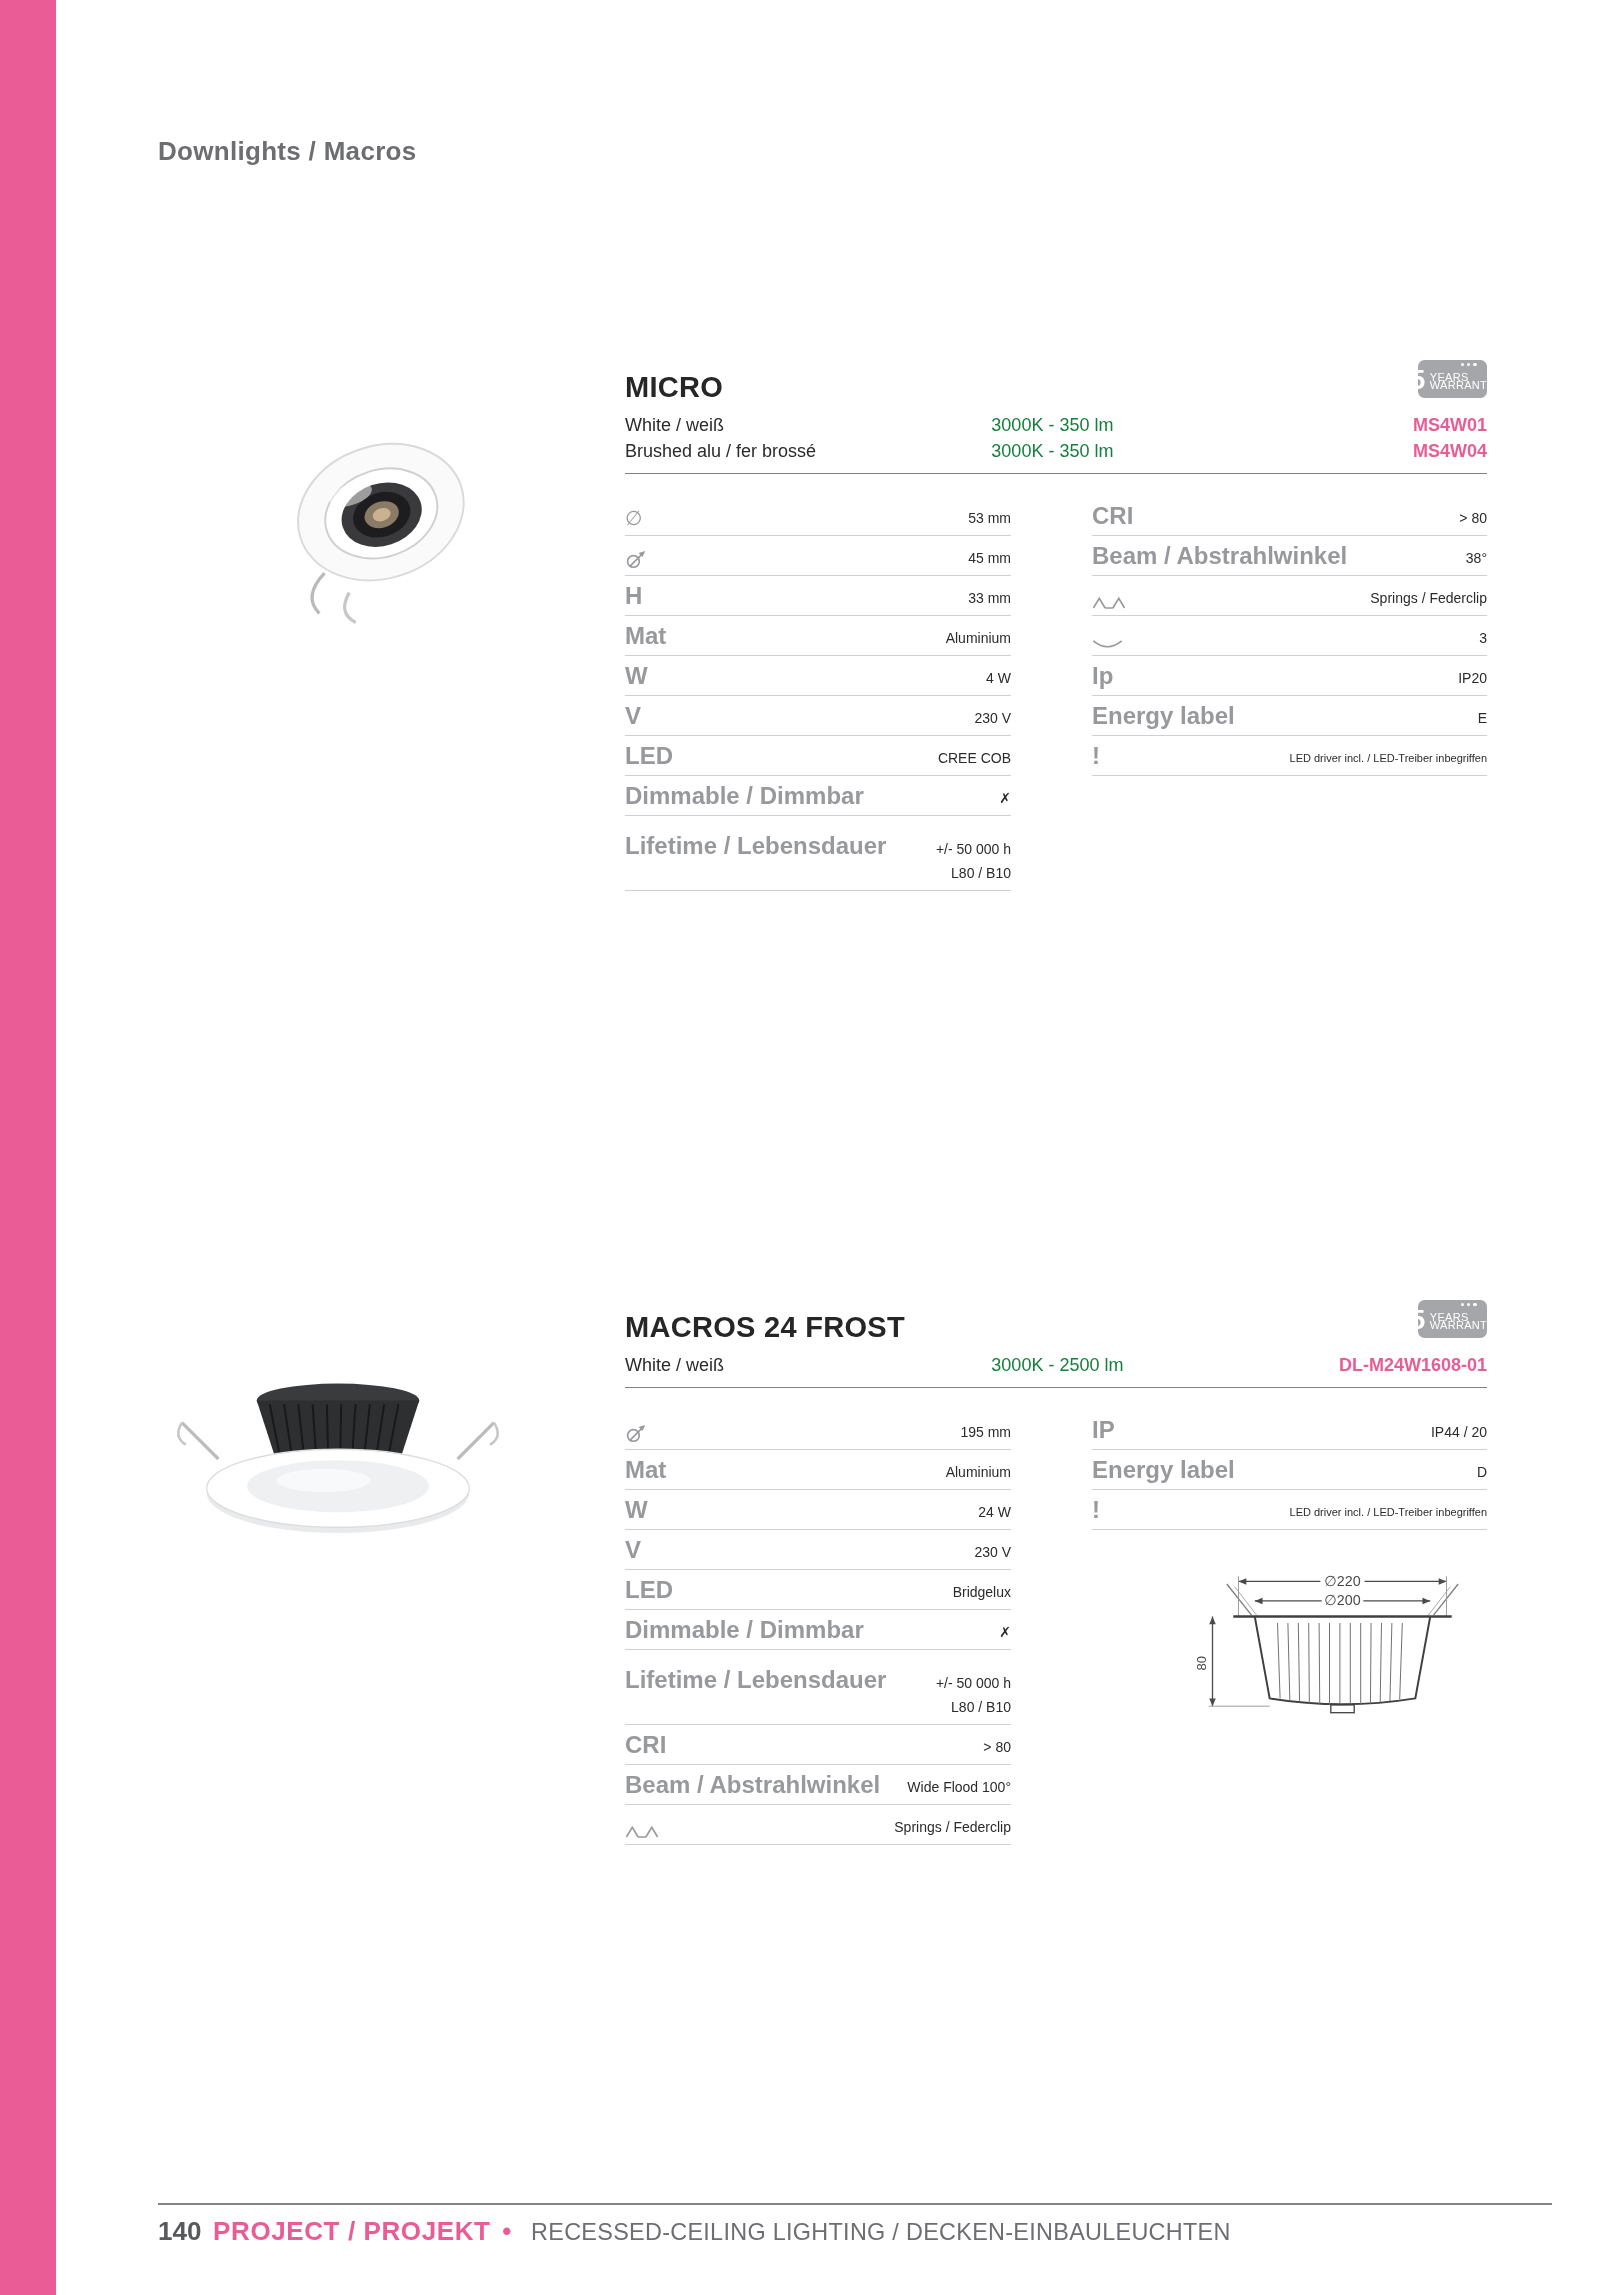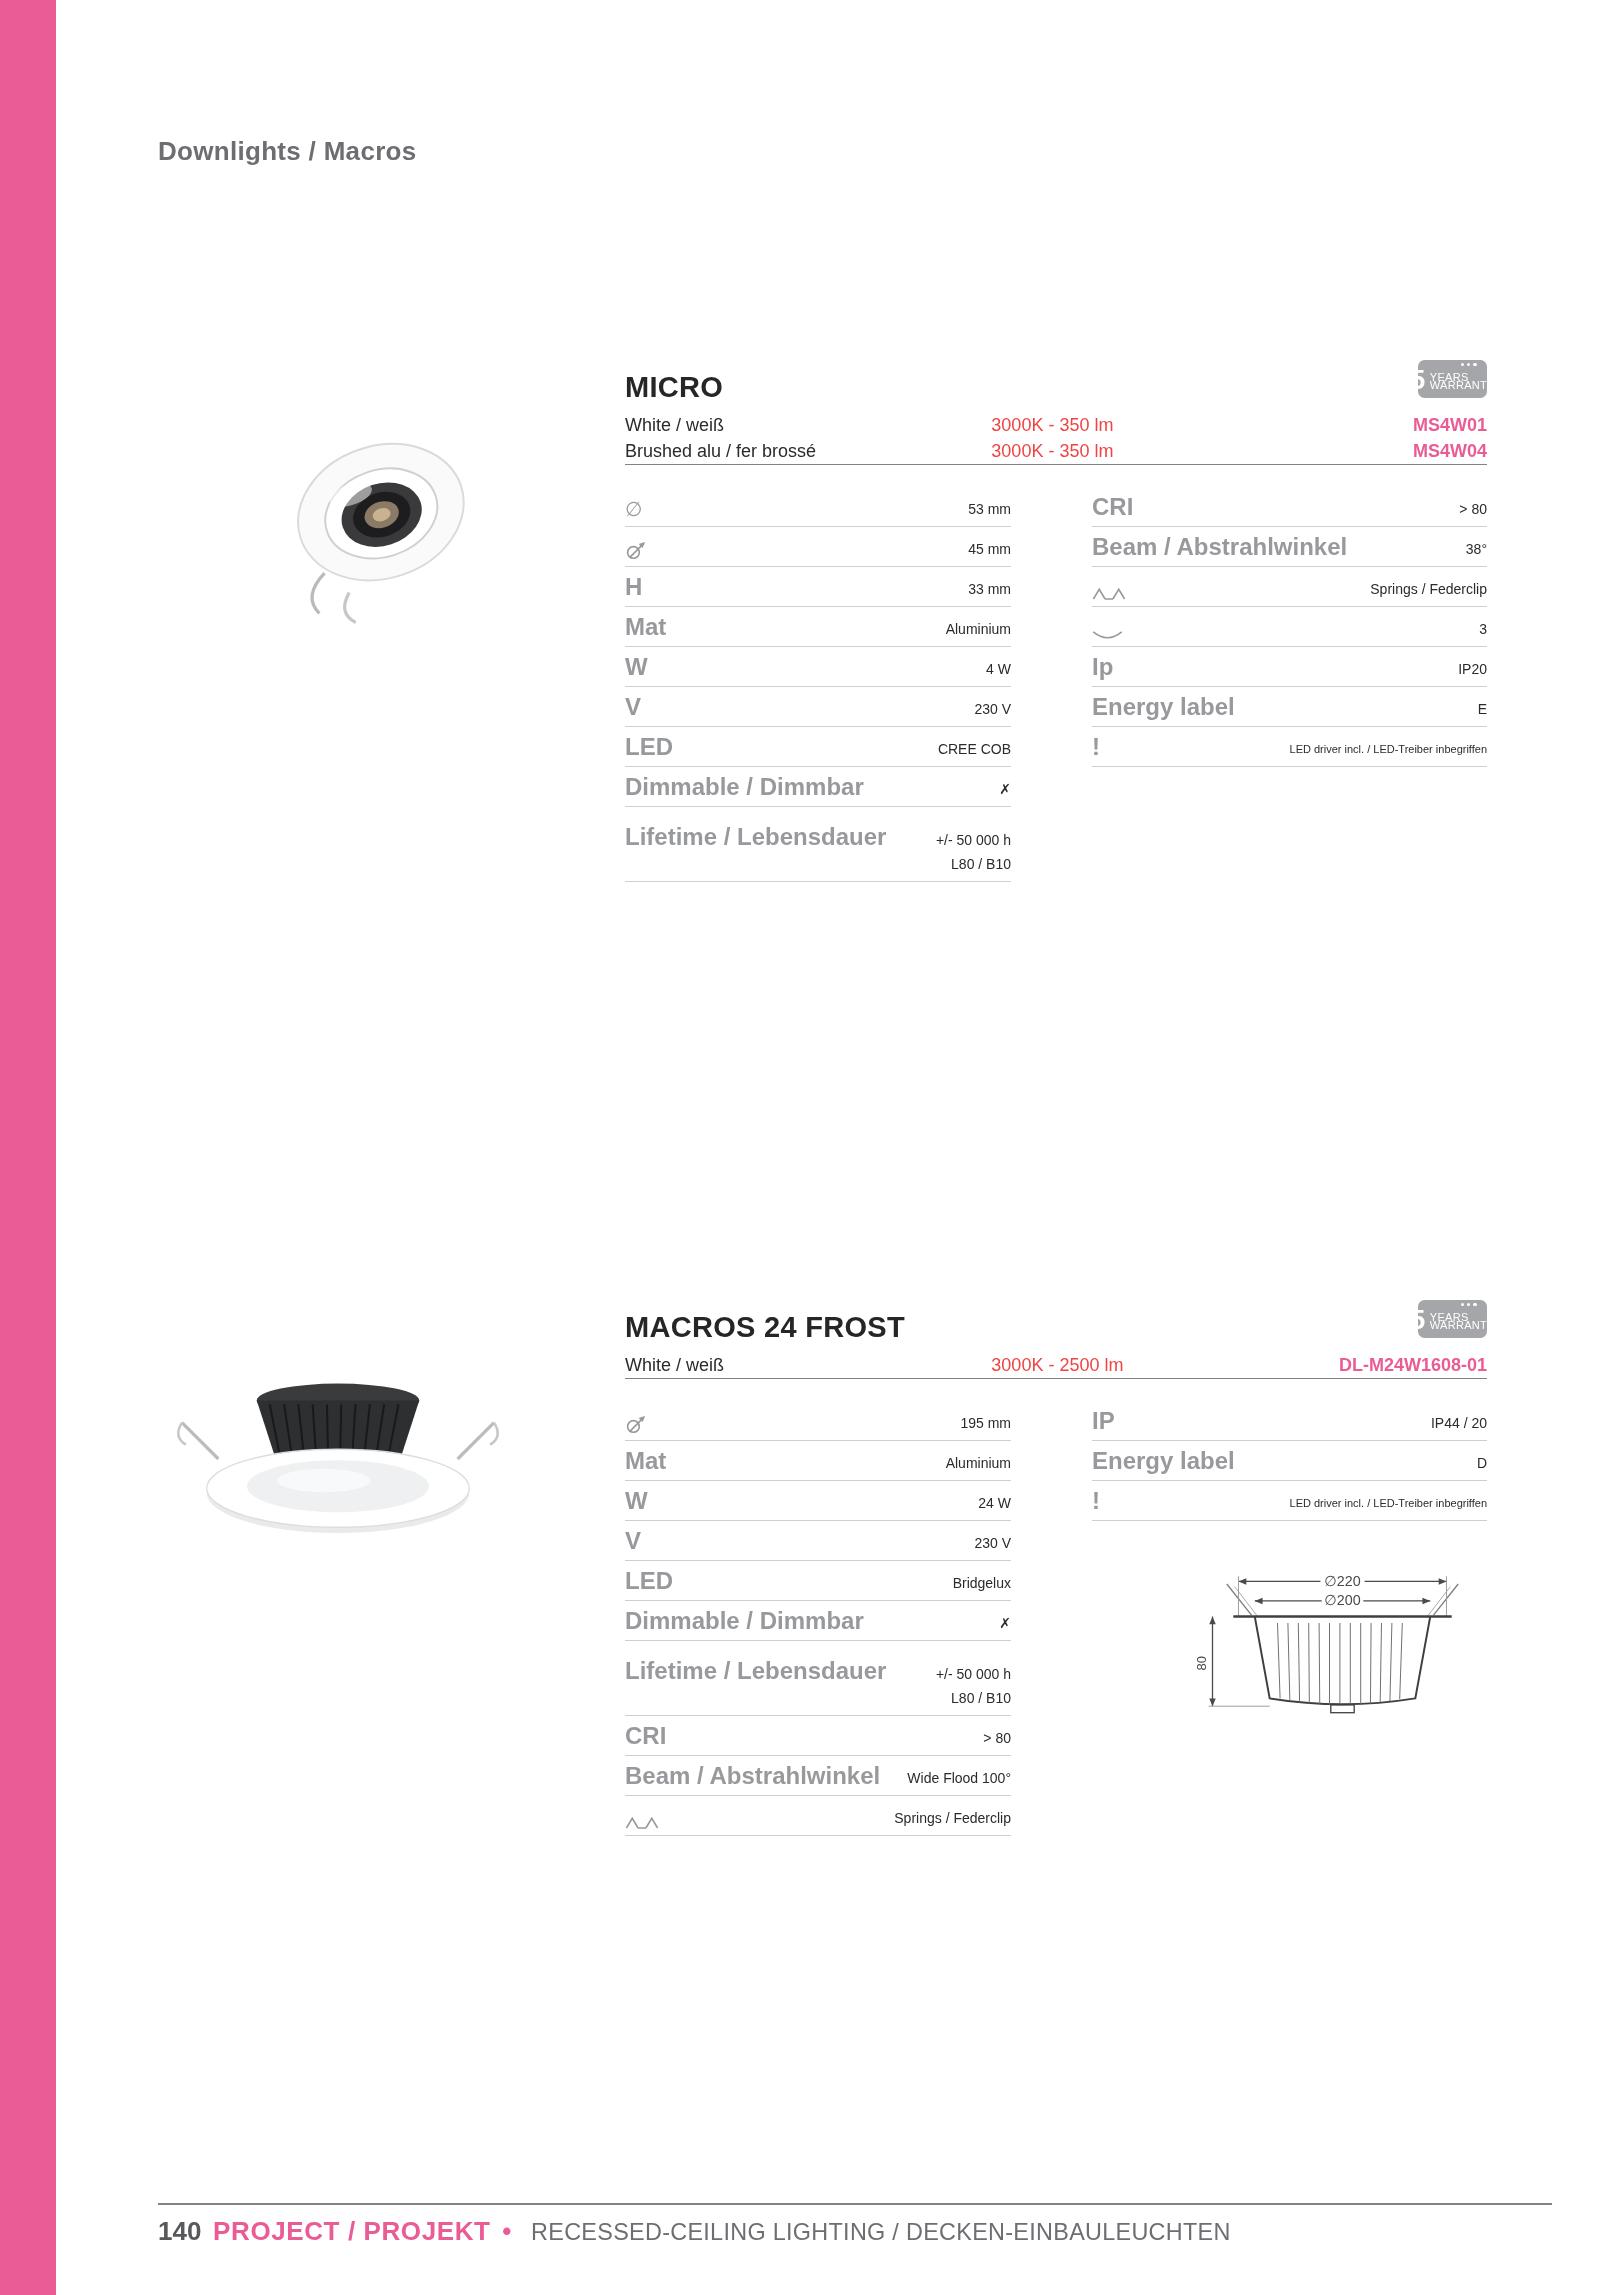--- a/index.html
+++ b/index.html
@@ -22,24 +22,24 @@
   .title-row { height:43px; display:flex; justify-content:space-between; align-items:flex-end; }
   .product-title { margin:0; font-size:29px; font-weight:700; color:#262626; letter-spacing:0.3px; }
 
   .badge { position:relative; width:69px; height:38px; background:#a4a6a9; border-radius:6.5px;
            color:#fff; display:flex; align-items:center; justify-content:center; gap:4.5px; margin-bottom:6.5px; }
   .badge-num { font-size:27px; font-weight:700; line-height:27px; margin-top:3.9px; }
   .badge-txt { font-size:11px; line-height:7.8px; text-align:left; margin-top:6.5px; letter-spacing:0.3px; }
   .badge-dots { position:absolute; top:3.2px; right:10.4px; display:flex; gap:3.2px; }
   .badge-dots i { width:3.2px; height:3.2px; border-radius:50%; background:#fff; }
 
-  .variants { margin-top:7.8px; padding-bottom:0; border-bottom:1.9px solid #808285; }
+  .variants { margin-top:7.8px; padding-bottom:9px; border-bottom:1.9px solid #808285; }
   .vrow { display:grid; grid-template-columns:42.5% 29% 28.5%; font-size:18px; line-height:26px; }
   .v-finish { color:#2b2b2b; }
-  .v-out { color:#ef4444; }
+  .v-out { color:#15803d; }
   .v-code { text-align:right; color:var(--accent,#e95c96); font-weight:700; }
 
   .cols { display:flex; margin-top:22px; }
   .col-left { width:386px; }
   .col-gap { flex:1; }
   .col-right { width:395px; }
 
   .srow { height:40px; border-bottom:1.3px solid #cfd0d2; display:flex; justify-content:space-between;
           align-items:flex-end; padding-bottom:4.5px; }
   .srow-tall { height:75px; }

